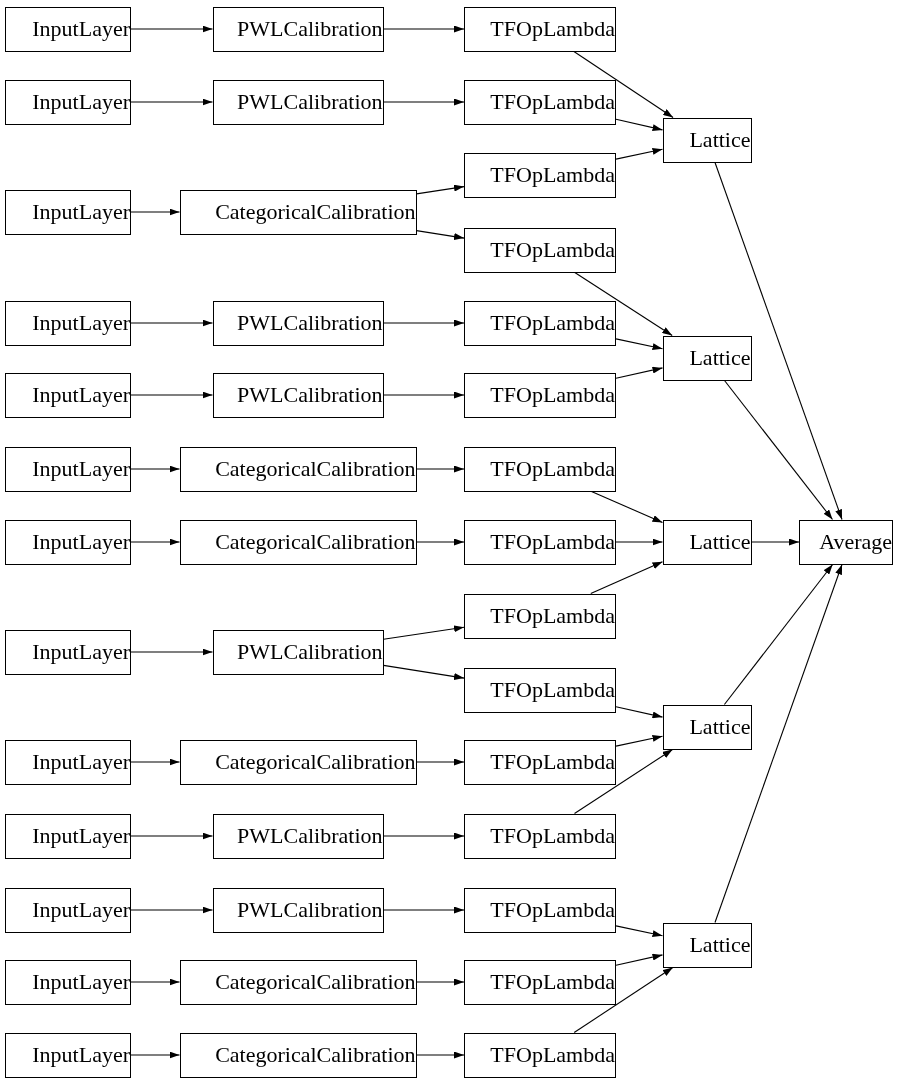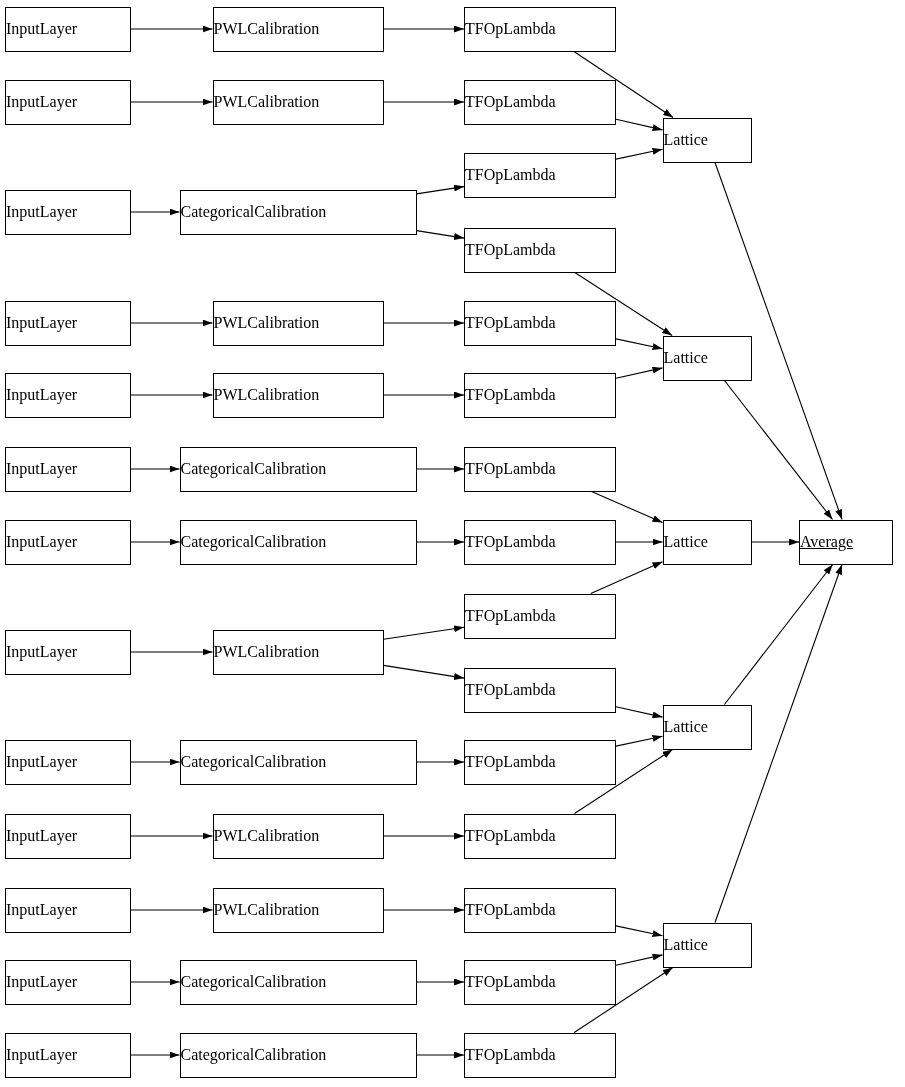--- a/index.html
+++ b/index.html
@@ -30,22 +30,22 @@
     height: 1087px;
   }
   .node {
     position: absolute;
     box-sizing: border-box;
     border: 1px solid #000000;
     background: #ffffff;
     color: #000000;
     display: flex;
     align-items: center;
-    justify-content: flex-start;
-    font-size: 16px;
+    justify-content: flex-end;
+    font-size: 22px;
     line-height: 1;
     white-space: nowrap;
   }
   .edge-path {
     stroke-width: 1.1;
   }
 </style>
 </head>
 <body>
 
@@ -239,17 +239,17 @@
       </div>
       <div class="node" style="left: 662.5px; top: 519.5px; width: 89px; height: 45px; border-color: rgb(0, 0, 0); background: rgb(255, 255, 255); color: rgb(0, 0, 0);">
         <span>Lattice</span>
       </div>
       <div class="node" style="left: 662.5px; top: 704.5px; width: 89px; height: 45px; border-color: rgb(0, 0, 0); background: rgb(255, 255, 255); color: rgb(0, 0, 0);">
         <span>Lattice</span>
       </div>
       <div class="node" style="left: 662.5px; top: 922.5px; width: 89px; height: 45px; border-color: rgb(0, 0, 0); background: rgb(255, 255, 255); color: rgb(0, 0, 0);">
         <span>Lattice</span>
       </div>
-      <div class="node" style="left: 799px; top: 519.5px; width: 94px; height: 45px; border-color: rgb(0, 0, 0); background: rgb(255, 255, 255); color: rgb(0, 0, 0); text-decoration: underline;">
+      <div class="node" style="left: 799px; top: 519.5px; width: 94px; height: 45px; border-color: rgb(0, 0, 0); background: rgb(255, 255, 255); color: rgb(0, 0, 0);">
         <span>Average</span>
       </div>
     </div>
 </div>
 
 </body></html>

